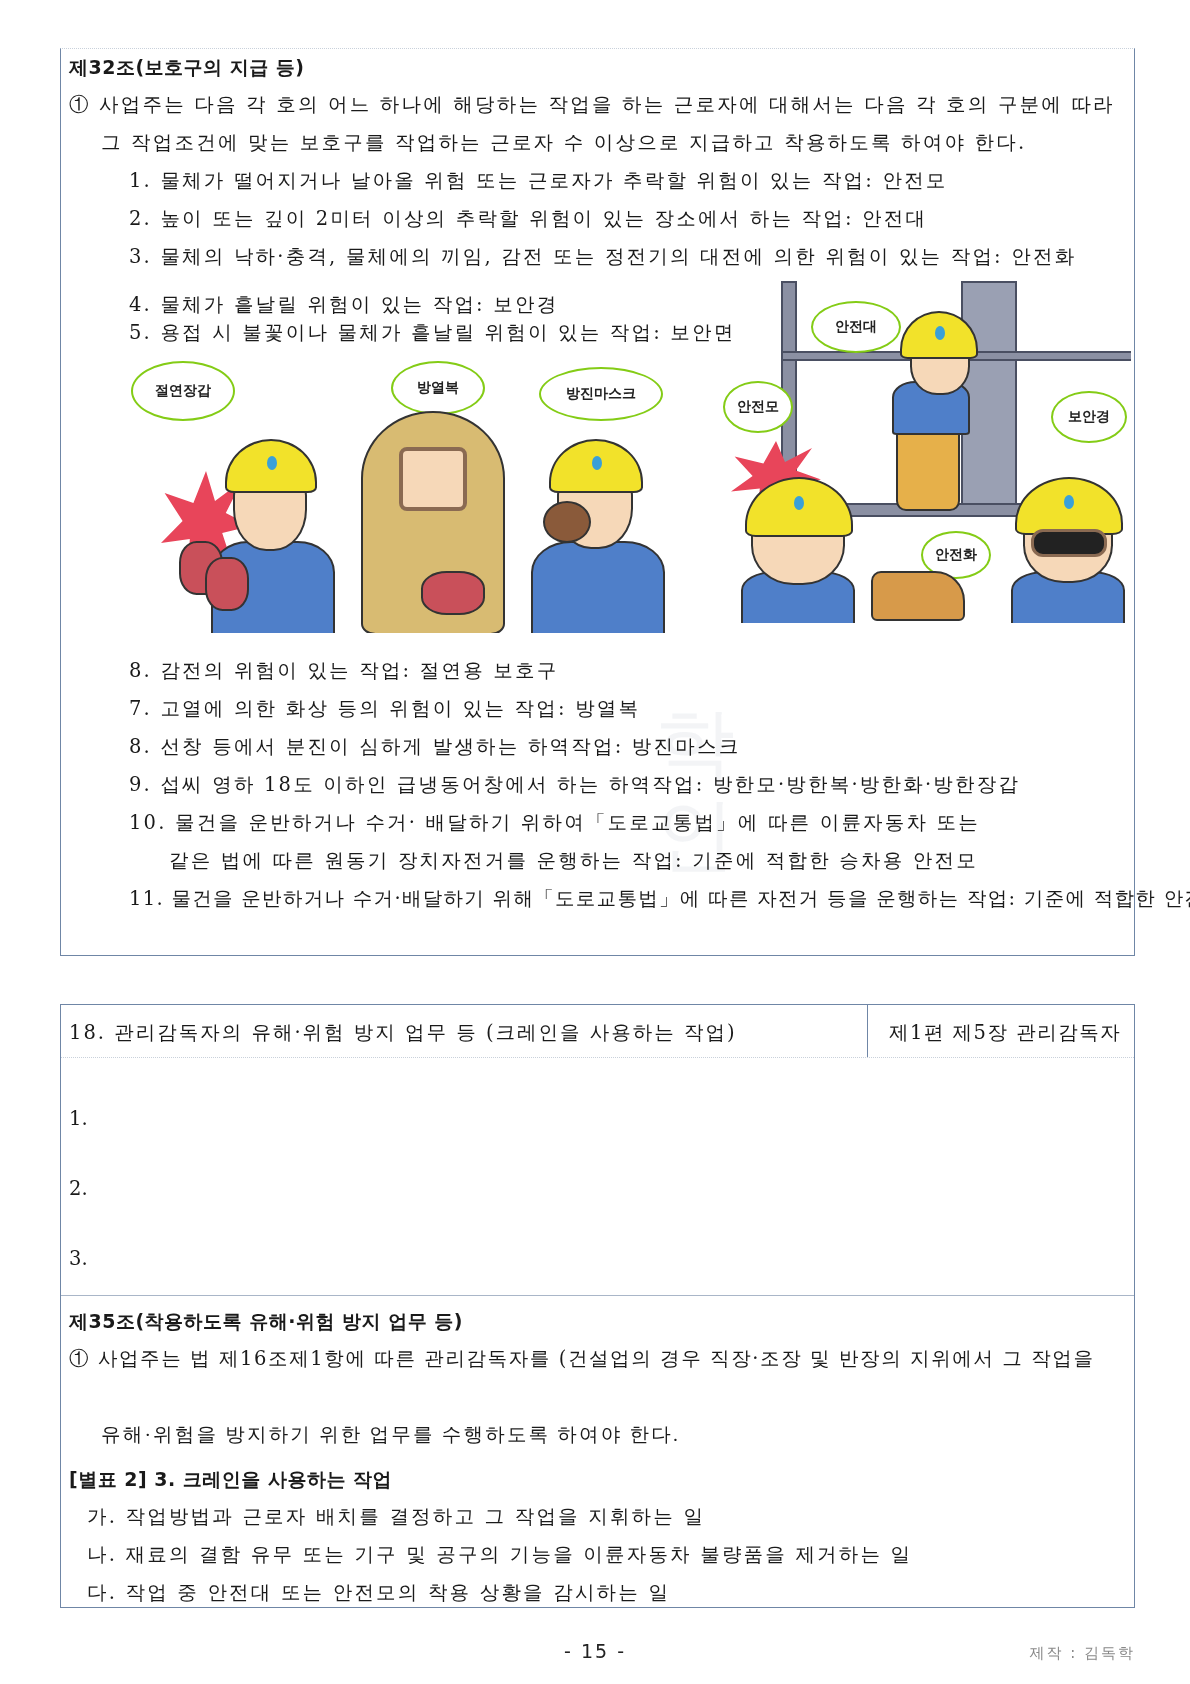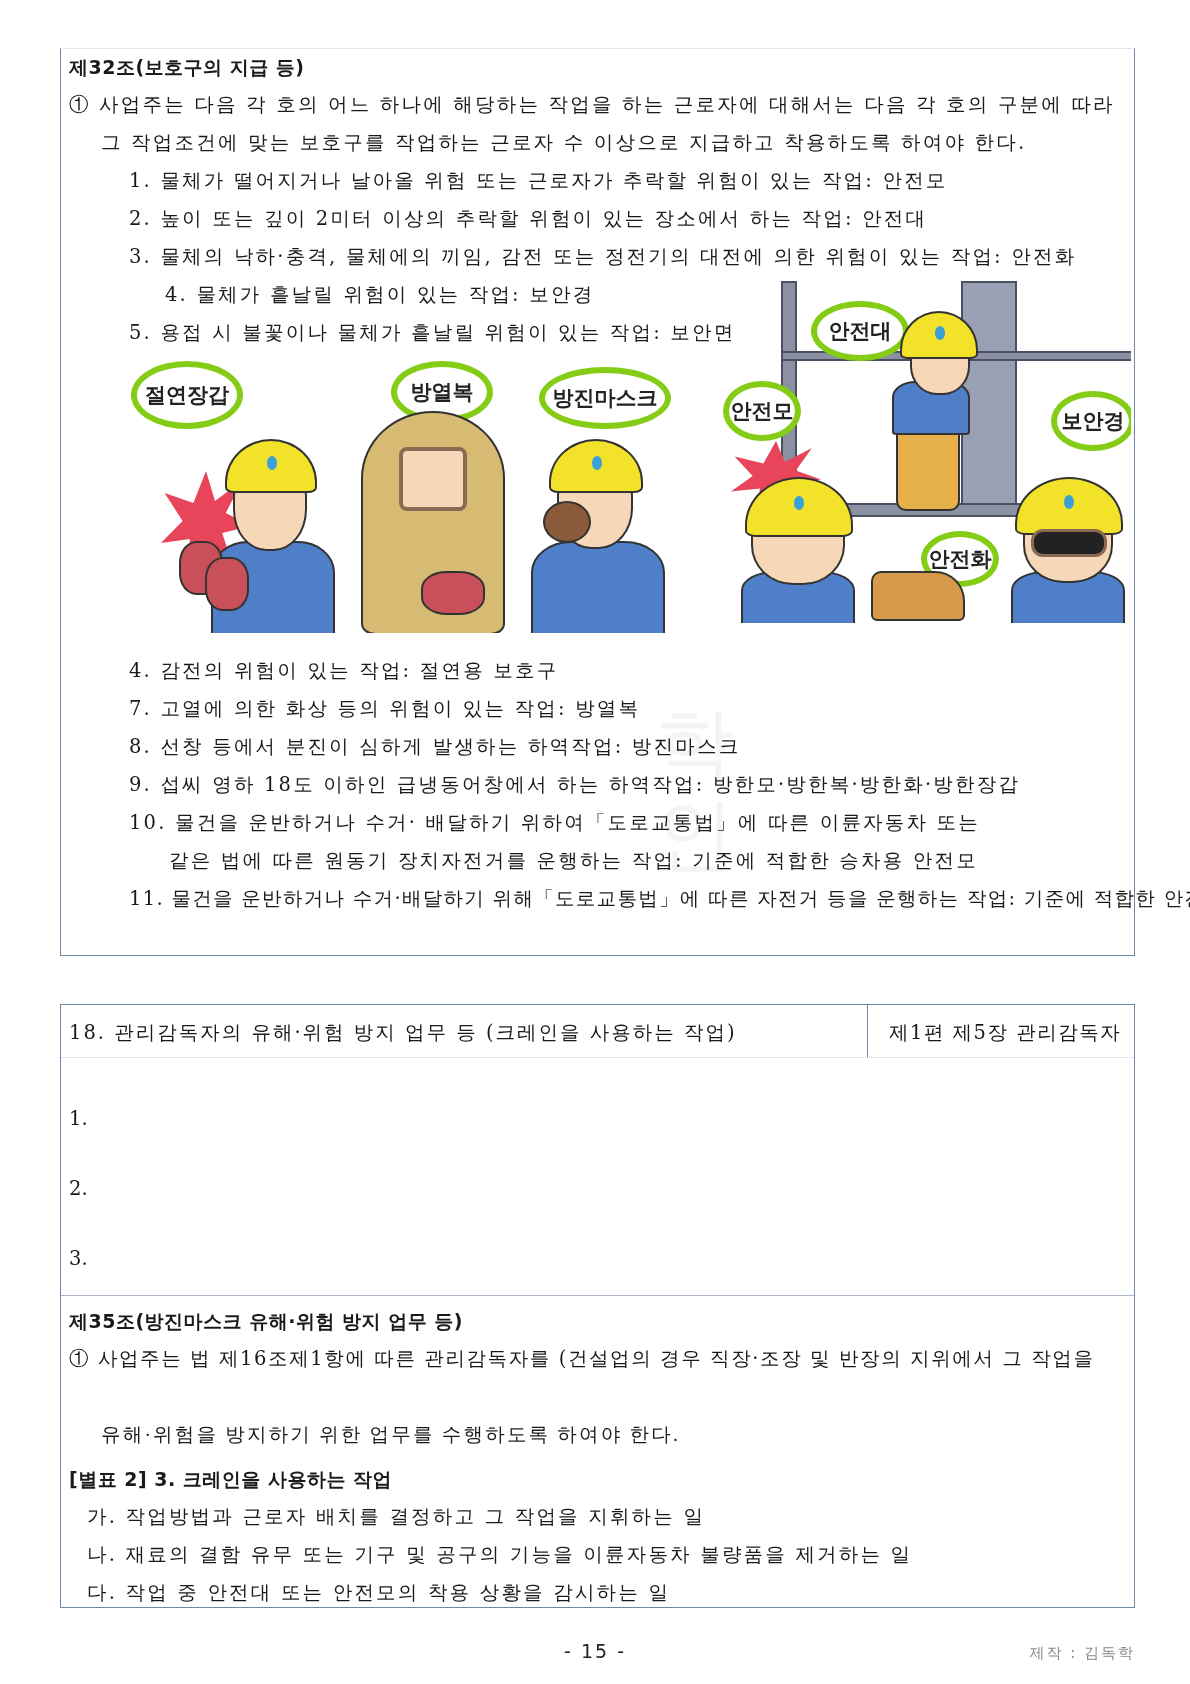--- a/index.html
+++ b/index.html
@@ -21,22 +21,22 @@
   }
   .bold { font-weight: bold; font-family: "DejaVu Sans", "Liberation Sans", sans-serif; letter-spacing: 0.5px; font-size: 19px; }
   .indent1 { left: 40px; }
   .indent3 { left: 68px; }
 
   
   .illus { position: absolute; overflow: hidden; }
   #illus-left { left: 40px; top: 312px; width: 600px; height: 272px; }
   #illus-right { left: 650px; top: 232px; width: 420px; height: 342px; }
   .bubble {
-    position: absolute; background: #fff; border: 6px solid #84cc16; border-radius: 50%;
-    font-family: "DejaVu Sans", sans-serif; font-weight: bold; font-size: 21px;
+    position: absolute; background: #fff; border: 2px solid #84cc16; border-radius: 50%;
+    font-family: "DejaVu Sans", sans-serif; font-weight: bold; font-size: 14px;
     display: flex; align-items: center; justify-content: center; color: #222;
   }
   .worker { position: absolute; }
   .helmet {
     position: absolute; background: #f2e22a; border: 2px solid #333;
     border-radius: 50% 50% 10% 10% / 80% 80% 10% 10%;
   }
   .helmet::after {
     content: ""; position: absolute; left: 45%; top: 30%; width: 10px; height: 14px;
     background: #3aa0d8; border-radius: 50%;
@@ -67,21 +67,21 @@
 
 <div class="watermark">학<br>인</div>
 
 <div class="box" id="box1">
   <div class="line bold" style="top:6px;">제32조(보호구의 지급 등)</div>
   <div class="line" style="top:44px;">① 사업주는 다음 각 호의 어느 하나에 해당하는 작업을 하는 근로자에 대해서는 다음 각 호의 구분에 따라</div>
   <div class="line indent1" style="top:82px;">그 작업조건에 맞는 보호구를 작업하는 근로자 수 이상으로 지급하고 착용하도록 하여야 한다.</div>
   <div class="line indent3" style="top:120px;">1. 물체가 떨어지거나 날아올 위험 또는 근로자가 추락할 위험이 있는 작업: 안전모</div>
   <div class="line indent3" style="top:158px;">2. 높이 또는 깊이 2미터 이상의 추락할 위험이 있는 장소에서 하는 작업: 안전대</div>
   <div class="line indent3" style="top:196px;">3. 물체의 낙하·충격, 물체에의 끼임, 감전 또는 정전기의 대전에 의한 위험이 있는 작업: 안전화</div>
-  <div class="line indent3" style="top:234px;margin-left:36px;">4. 물체가 흩날릴 위험이 있는 작업: 보안경</div>
+  <div class="line indent3" style="top:244px;">4. 물체가 흩날릴 위험이 있는 작업: 보안경</div>
   <div class="line indent3" style="top:272px;">5. 용접 시 불꽃이나 물체가 흩날릴 위험이 있는 작업: 보안면</div>
 
   <div class="illus" id="illus-left">
     <div class="bubble" style="left:30px;top:0px;width:100px;height:56px;">절연장갑</div>
     <div class="bubble" style="left:290px;top:0px;width:90px;height:50px;">방열복</div>
     <div class="bubble" style="left:438px;top:6px;width:120px;height:50px;">방진마스크</div>
 
     <div class="worker" style="left:60px;top:70px;width:170px;height:200px;">
       <div class="spark" style="left:0;top:40px;width:90px;height:100px;"></div>
       <div class="body" style="left:50px;top:110px;width:120px;height:100px;"></div>
@@ -132,42 +132,42 @@
     <div style="position:absolute;left:160px;top:290px;width:90px;height:46px;background:#d79a4a;border:2px solid #333;border-radius:10px 30px 6px 6px;"></div>
 
     <div class="worker" style="left:290px;top:170px;width:130px;height:170px;">
       <div class="body" style="left:10px;top:120px;width:110px;height:60px;"></div>
       <div class="face" style="left:22px;top:48px;width:86px;height:80px;"></div>
       <div class="helmet" style="left:14px;top:26px;width:104px;height:54px;"></div>
       <div style="position:absolute;left:30px;top:78px;width:70px;height:22px;background:#222;border-radius:12px;border:3px solid #8a6a52;"></div>
     </div>
   </div>
 
-  <div class="line indent3" style="top:610px;">4. 감전의 위험이 있는 작업: 절연용 보호구</div>
+  <div class="line indent3" style="top:610px;">8. 감전의 위험이 있는 작업: 절연용 보호구</div>
   <div class="line indent3" style="top:648px;">7. 고열에 의한 화상 등의 위험이 있는 작업: 방열복</div>
   <div class="line indent3" style="top:686px;">8. 선창 등에서 분진이 심하게 발생하는 하역작업: 방진마스크</div>
   <div class="line indent3" style="top:724px;">9. 섭씨 영하 18도 이하인 급냉동어창에서 하는 하역작업: 방한모·방한복·방한화·방한장갑</div>
   <div class="line indent3" style="top:762px;">10. 물건을 운반하거나 수거· 배달하기 위하여「도로교통법」에 따른 이륜자동차 또는</div>
   <div class="line" style="top:800px; left:108px;">같은 법에 따른 원동기 장치자전거를 운행하는 작업: 기준에 적합한 승차용 안전모</div>
   <div class="line indent3" style="top:838px; letter-spacing:1.3px;">11. 물건을 운반하거나 수거·배달하기 위해「도로교통법」에 따른 자전거 등을 운행하는 작업: 기준에 적합한 안전모</div>
 </div>
 
 <div class="box" id="box2">
   <div class="hdr-row">
     <div class="hdr-left">18. 관리감독자의 유해·위험 방지 업무 등 (크레인을 사용하는 작업)</div>
     <div class="hdr-divider"></div>
     <div class="hdr-right">제1편 제5장 관리감독자</div>
   </div>
   <div class="blank-item" style="top:102px;">1.</div>
   <div class="blank-item" style="top:172px;">2.</div>
   <div class="blank-item" style="top:242px;">3.</div>
 
   <div class="section-divider"></div>
 
-  <div class="line bold" style="top:304px;">제35조(방진마스크 유해·위험 방지 업무 등)</div>
+  <div class="line bold" style="top:304px;">제35조(착용하도록 유해·위험 방지 업무 등)</div>
   <div class="line" style="top:342px; letter-spacing:1.6px;">① 사업주는 법 제16조제1항에 따른 관리감독자를 (건설업의 경우 직장·조장 및 반장의 지위에서 그 작업을</div>
   <div class="line indent1" style="top:418px;font-family:Liberation Serif, serif;">유해·위험을 방지하기 위한 업무를 수행하도록 하여야 한다.</div>
   <div class="line bold" style="top:462px;">[별표 2] 3. 크레인을 사용하는 작업</div>
   <div class="line" style="top:500px; left:26px;">가. 작업방법과 근로자 배치를 결정하고 그 작업을 지휘하는 일</div>
   <div class="line" style="top:538px; left:26px;">나. 재료의 결함 유무 또는 기구 및 공구의 기능을 이륜자동차 불량품을 제거하는 일</div>
   <div class="line" style="top:576px; left:26px;">다. 작업 중 안전대 또는 안전모의 착용 상황을 감시하는 일</div>
 </div>
 
 <div class="footer-page">- 15 -</div>
 <div class="footer-credit">제작 : 김독학</div>

